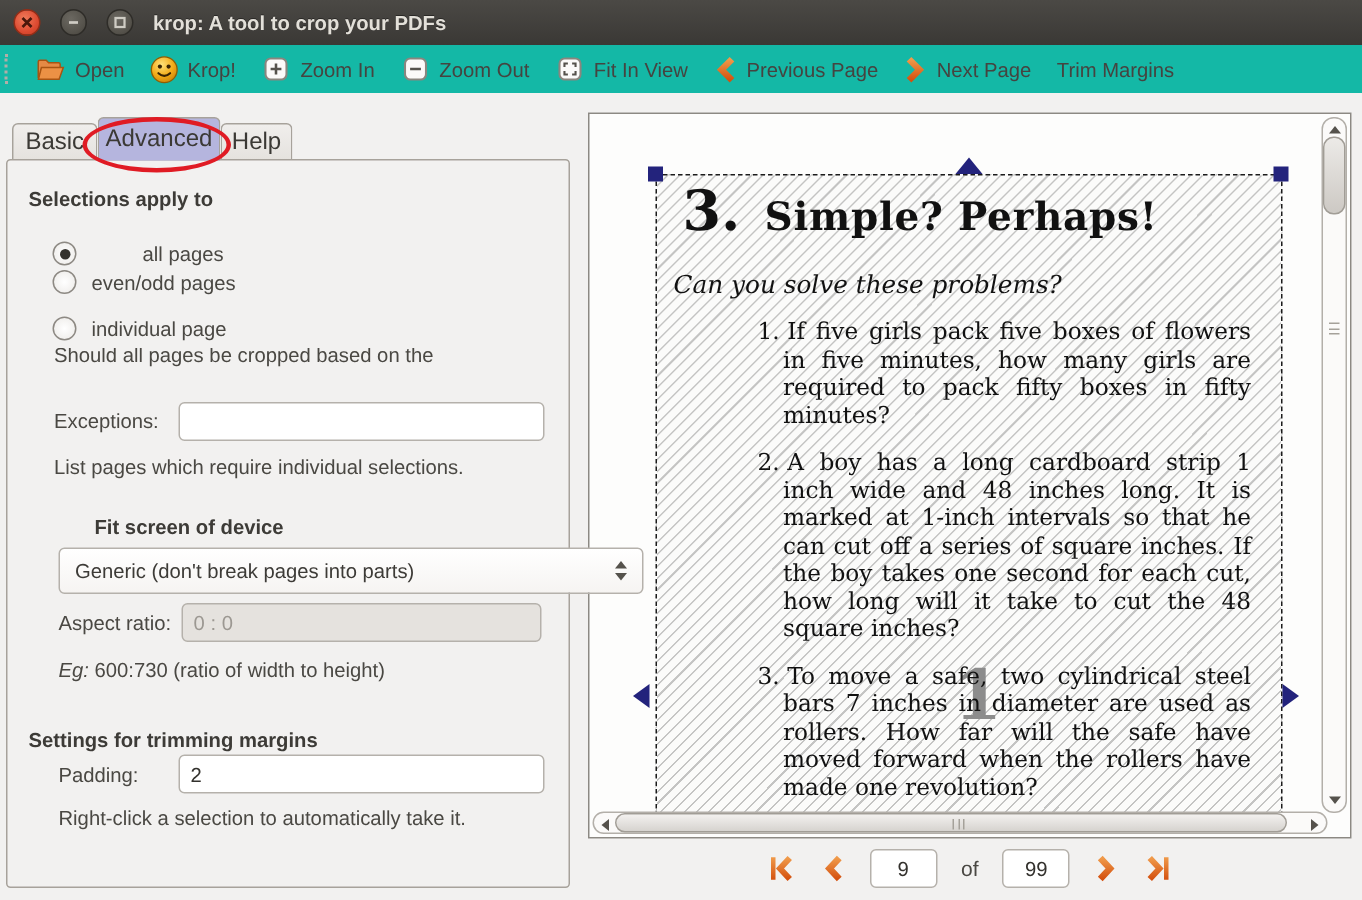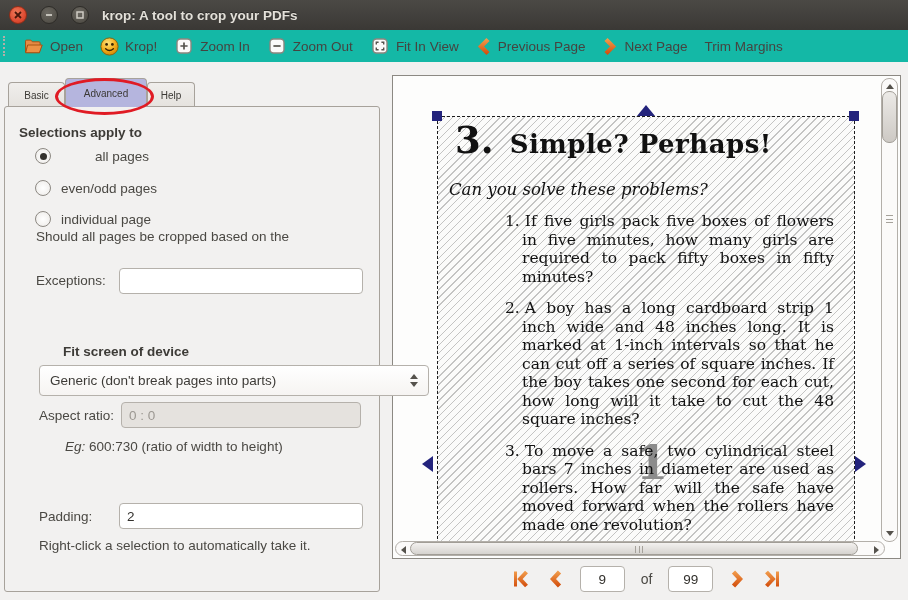--- a/index.html
+++ b/index.html
@@ -23,21 +23,21 @@
   
   .toolbar{position:absolute;left:0;top:30px;width:908px;height:32px;background:#14b8a6;
     display:flex;align-items:center;}
   .tb-handle{width:3px;height:20px;margin-left:3px;border-left:2px dotted #b2aea7;}
   .tb-item{display:flex;align-items:center;gap:6px;margin-left:17px;color:#454440;
     font-size:13.5px;white-space:nowrap;cursor:default;}
   .tb-item:first-of-type{margin-left:9px;}
   
   .tab{position:absolute;border:1px solid #a7a29b;border-bottom:none;
     border-radius:4px 4px 0 0;display:flex;align-items:center;justify-content:center;
-    font-size:10px;color:#3b3935;background:linear-gradient(#f0eeec,#e5e2de);}
+    font-size:16px;color:#3b3935;background:linear-gradient(#f0eeec,#e5e2de);}
   .tab.sel{background:#b5b5de;z-index:5;text-align:center;}
   .annotation{position:absolute;left:55px;top:78px;width:99px;height:37px;
     border:3.5px solid #e01b24;border-radius:50%;z-index:9;pointer-events:none;}
   
   .panel{position:absolute;left:4px;top:106px;width:376px;height:486px;
     border:1px solid #a7a29b;border-radius:3px;background:#f2f1f0;z-index:1;}
   .heading{position:absolute;left:14px;font-weight:bold;color:#3d3b37;}
   .plabel{position:absolute;color:#4a4843;}
   .radio-row{position:absolute;left:30px;display:flex;align-items:center;gap:10px;color:#4a4843;}
   .radio{width:16px;height:16px;border-radius:50%;border:1px solid #8d8983;
@@ -220,21 +220,21 @@
 </div>
 <div class="tab" style="left:147px;top:82px;width:48px;height:25px;">
   <span>Help</span>
 </div>
 <div class="annotation"></div>
 
 <div class="panel">
 
   <div class="heading" style="top:18px;">Selections apply to</div>
 
-  <div class="radio-row" style="top:41px;gap:44px;">
+  <div class="radio-row" style="top:54px;gap:44px;">
     <div class="radio checked">
         <div class="dot"></div>
       </div>
     <span>all pages</span>
   </div>
   <div class="radio-row" style="top:73px;">
     <div class="radio"></div>
     <span>even/odd pages</span>
   </div>
   <div class="radio-row" style="top:104px;">
@@ -244,38 +244,40 @@
 
   <div class="clipnote">
     <div class="inner">
       <div>Should all pages be cropped based on the</div>
     </div>
   </div>
 
   <div class="plabel" style="left:31px;top:166px;">Exceptions:</div>
   <input class="txt" style="position: absolute; left: 114px; top: 161px; width: 244px;" value="">
 
+  <div class="plabel" style="left:31px;top:197px;">List pages which require individual selections.</div>
 
   <div class="heading" style="top:237px;padding-left:44px;">Fit screen of device</div>
 
   <div class="selectbox">
     <span>Generic (don't break pages into parts)</span>
     <span class="spinner">
       <span class="spin-up"></span>
         <span class="spin-dn"></span>
     </span>
   </div>
 
   <div class="plabel" style="left:34px;top:301px;">Aspect ratio:</div>
   <input class="txt" style="position: absolute; left: 116px; top: 295px; width: 240px;" disabled="" value="0 : 0">
 
-  <div class="plabel" style="left:34px;top:332px;margin-left:26px;">
+  <div class="plabel" style="left:34px;top:332px;">
     <span class="em">Eg:</span><span> 600:730 (ratio of width to height)</span>
   </div>
 
+  <div class="heading" style="top:379px;">Settings for trimming margins</div>
 
   <div class="plabel" style="left:34px;top:402px;">Padding:</div>
   <input class="txt" style="position: absolute; left: 114px; top: 396px; width: 244px;" value="2">
 
   <div class="plabel" style="left:34px;top:431px;">Right-click a selection to automatically take it.</div>
 </div>
 
 <div class="preview">
 
   <div class="selection"></div>

